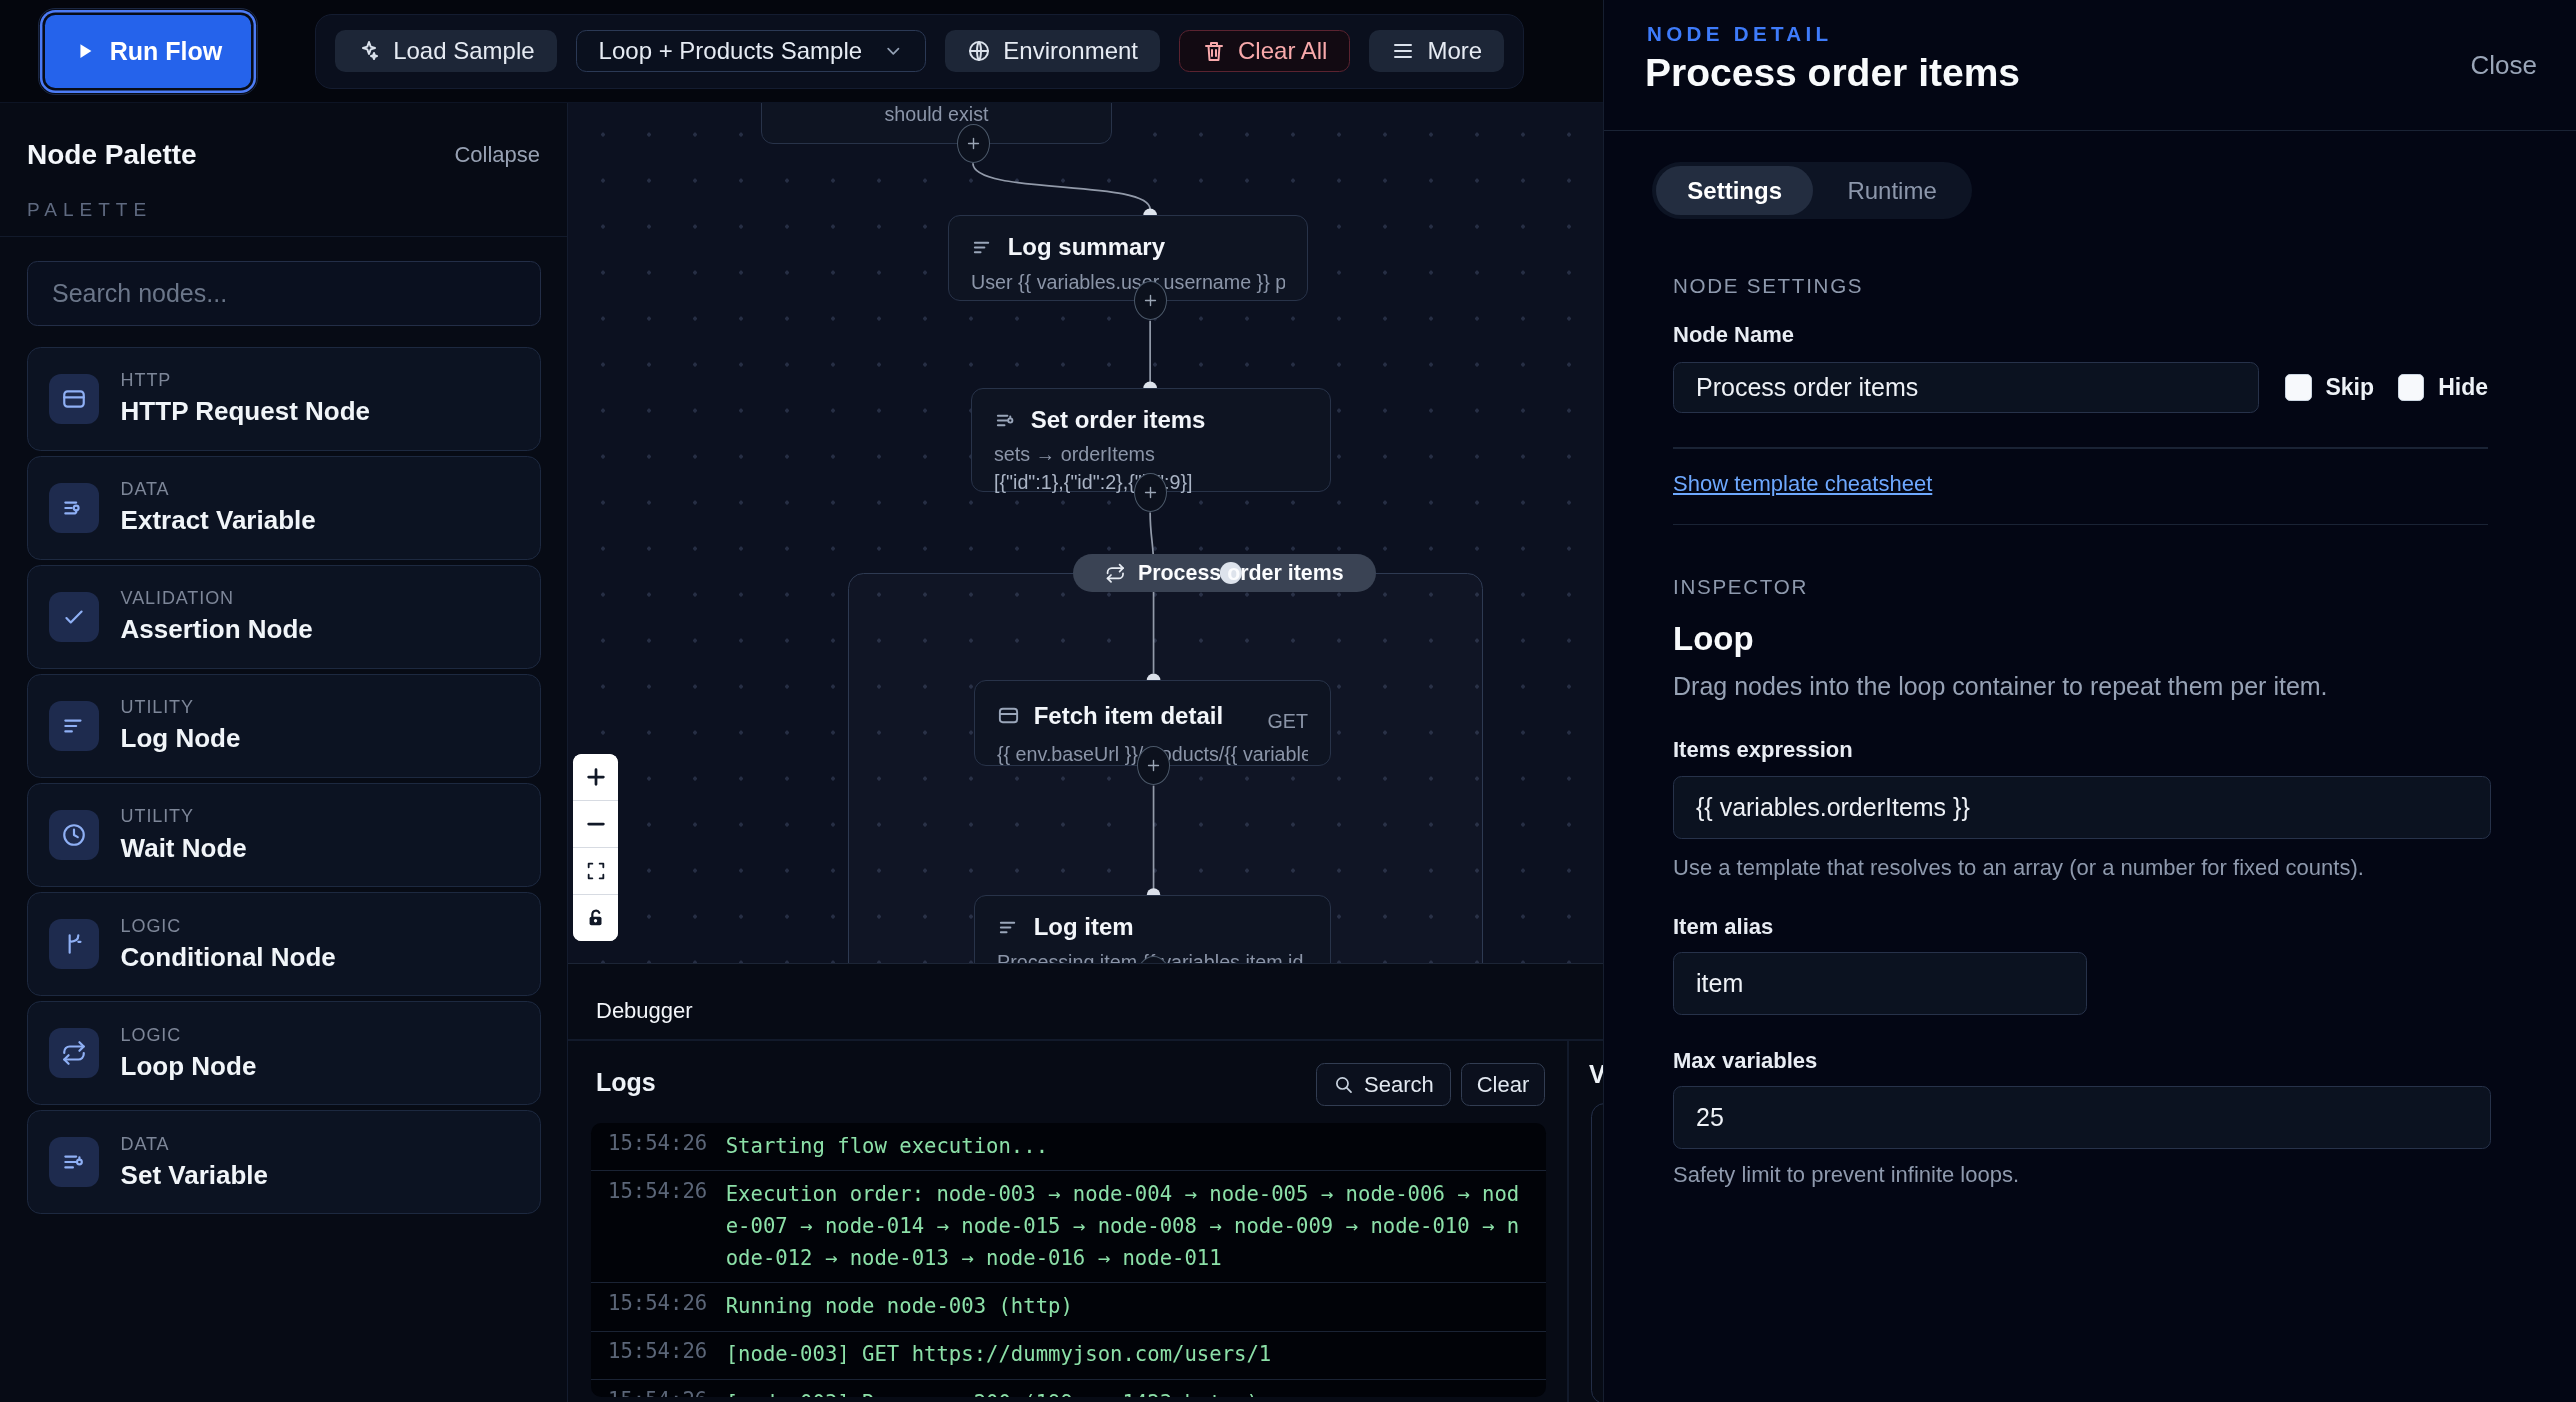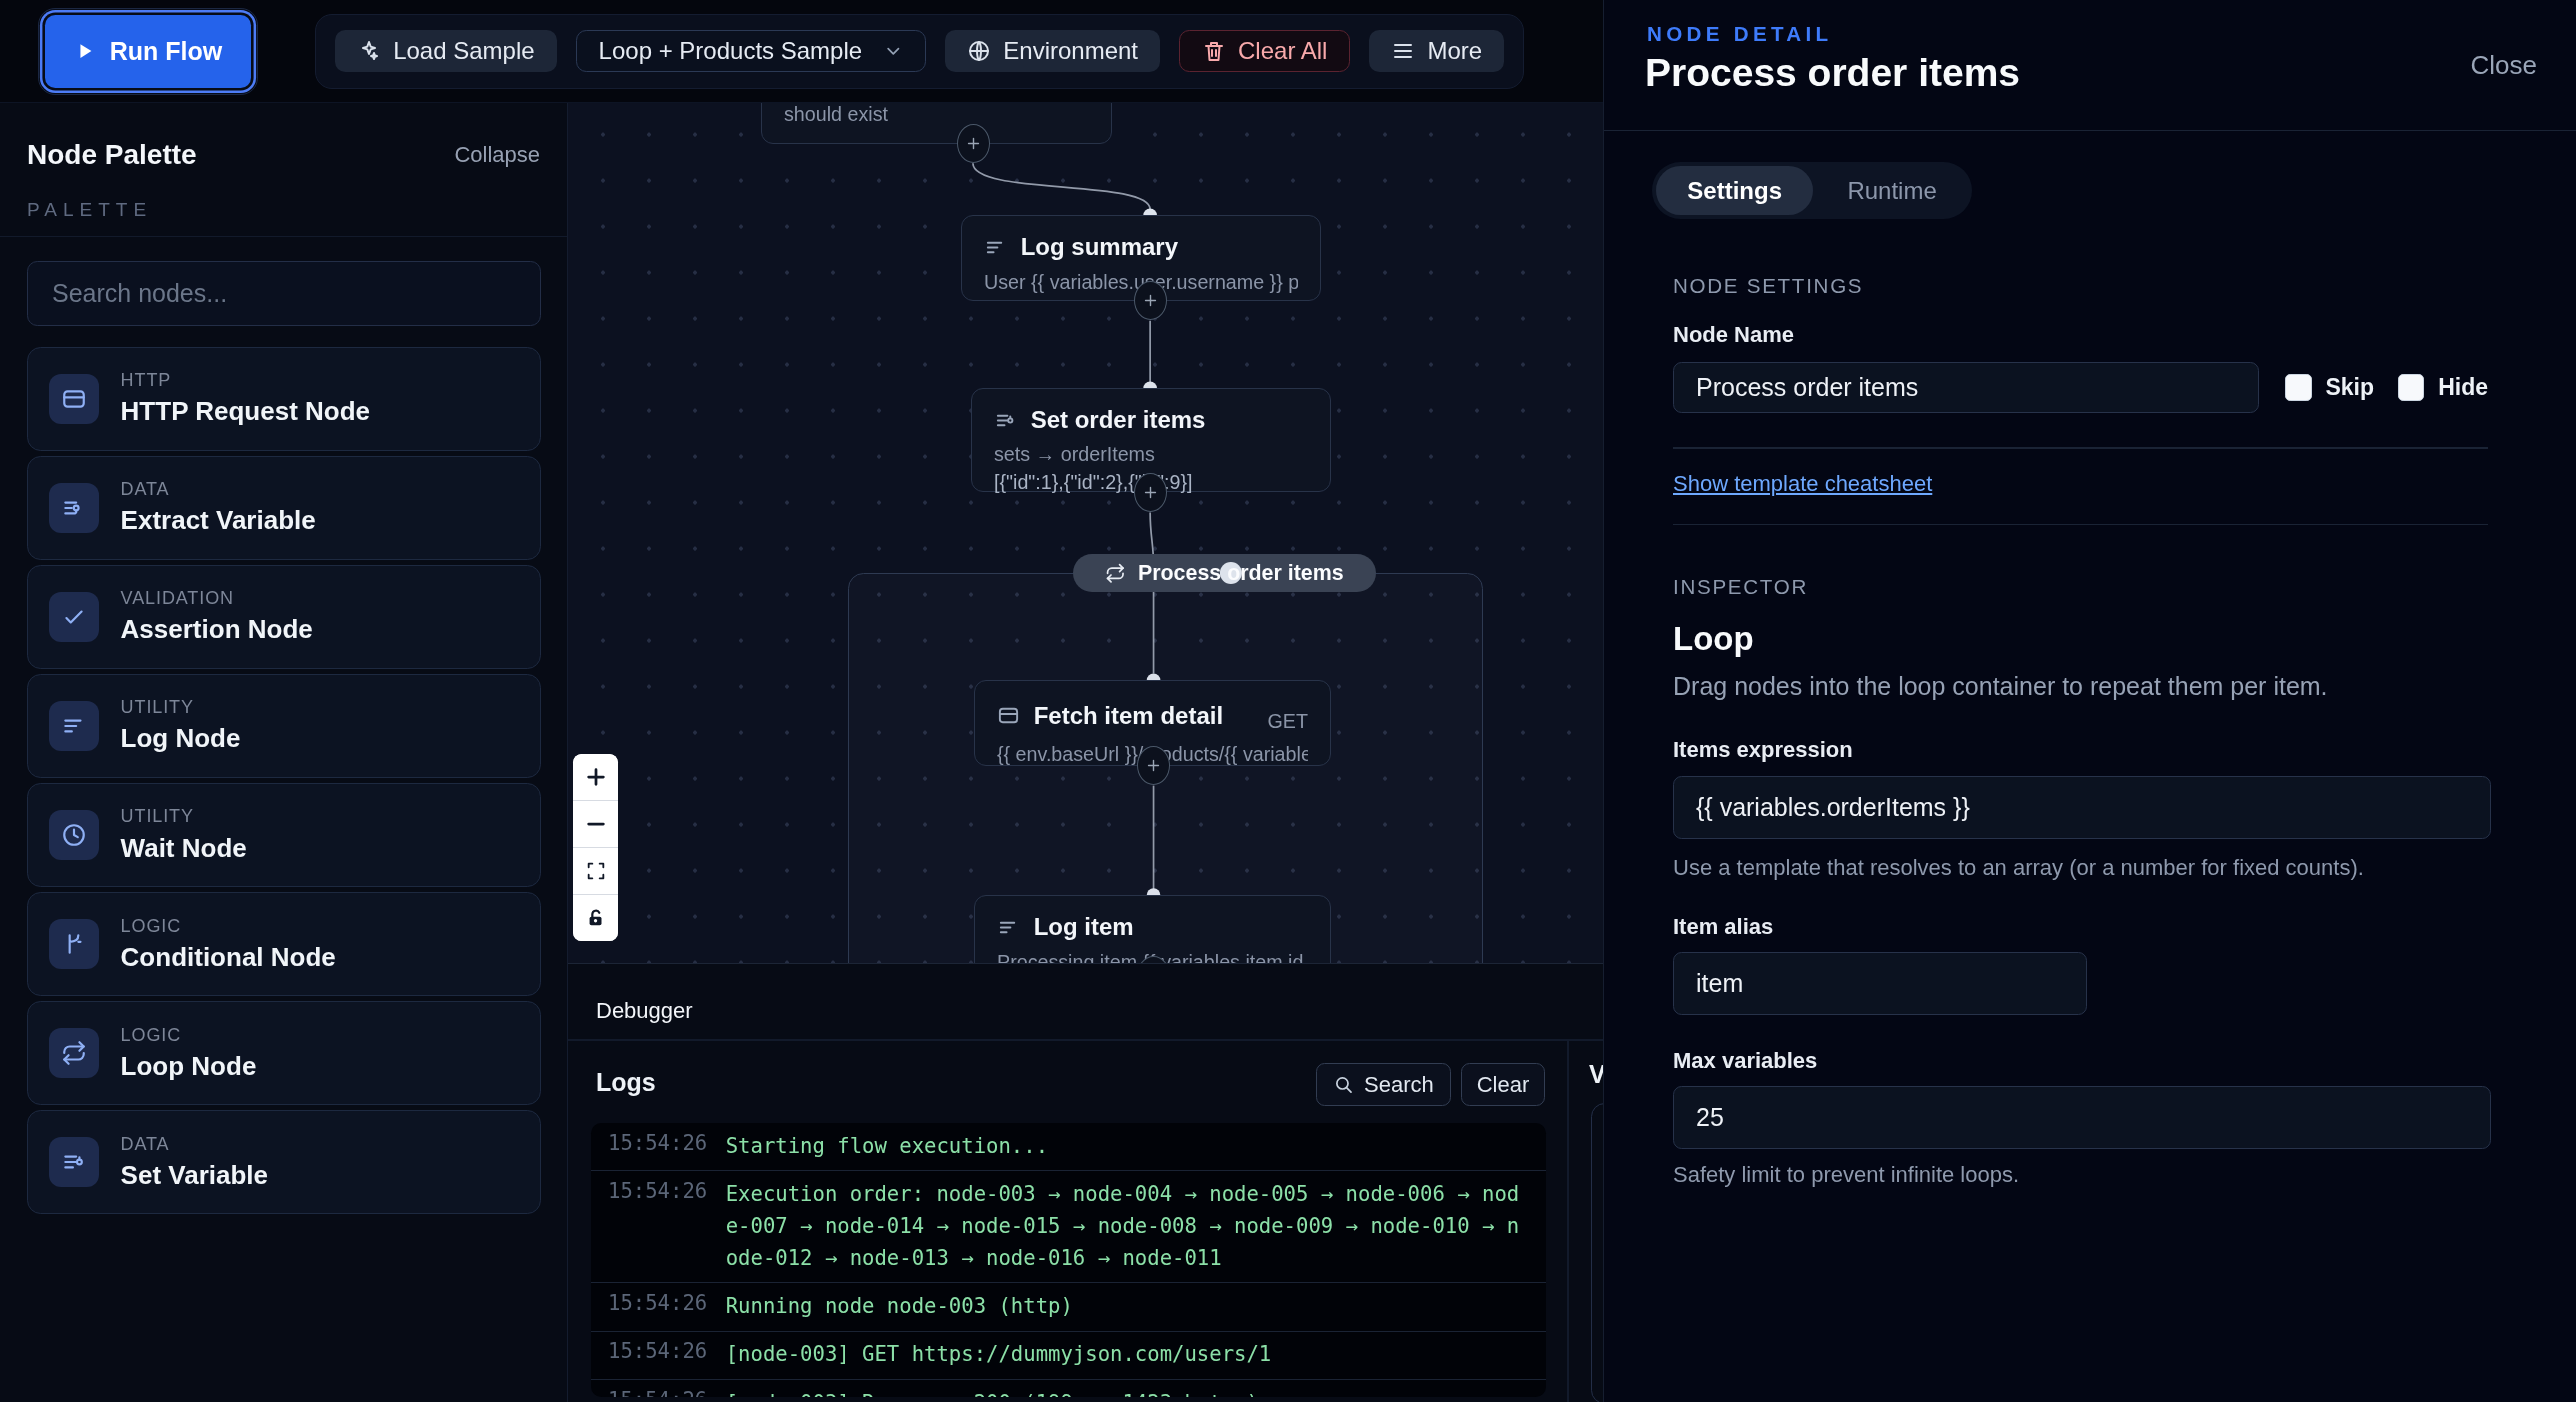--- a/index.html
+++ b/index.html
@@ -403,24 +403,24 @@
       <circle cx="680" cy="131" r="8"></circle>
       <circle cx="680" cy="333" r="8"></circle>
       <circle cx="684" cy="674" r="8"></circle>
       <circle cx="684" cy="925" r="8"></circle>
     </g>
   </svg>
 
   <div class="loop-container"></div>
 
   <div class="fnode" style="left:193px; top:-51px; width:351px; height:92px; padding-top:0;">
-    <div class="fnode-sub" style="margin-top:50px;">should exist</div>
-  </div>
-
-  <div class="fnode" style="left:393px; top:112px; width:360px; height:86px;">
+    <div class="fnode-sub" style="margin-top:50px;text-align:center;">should exist</div>
+  </div>
+
+  <div class="fnode" style="left:380px; top:112px; width:360px; height:86px;">
     <div class="fnode-titlerow">
       <span class="icon">
           <svg viewBox="0 0 24 24" fill="none" stroke="currentColor" stroke-width="2" stroke-linecap="round" stroke-linejoin="round">
             <path d="M4 7h14M4 12h10M4 17h6"></path>
           </svg>
         </span>
       <span class="fnode-title">Log summary</span>
     </div>
     <div class="fnode-sub">User {{ variables.user.username }} previewed {{ r...</div>
   </div>

